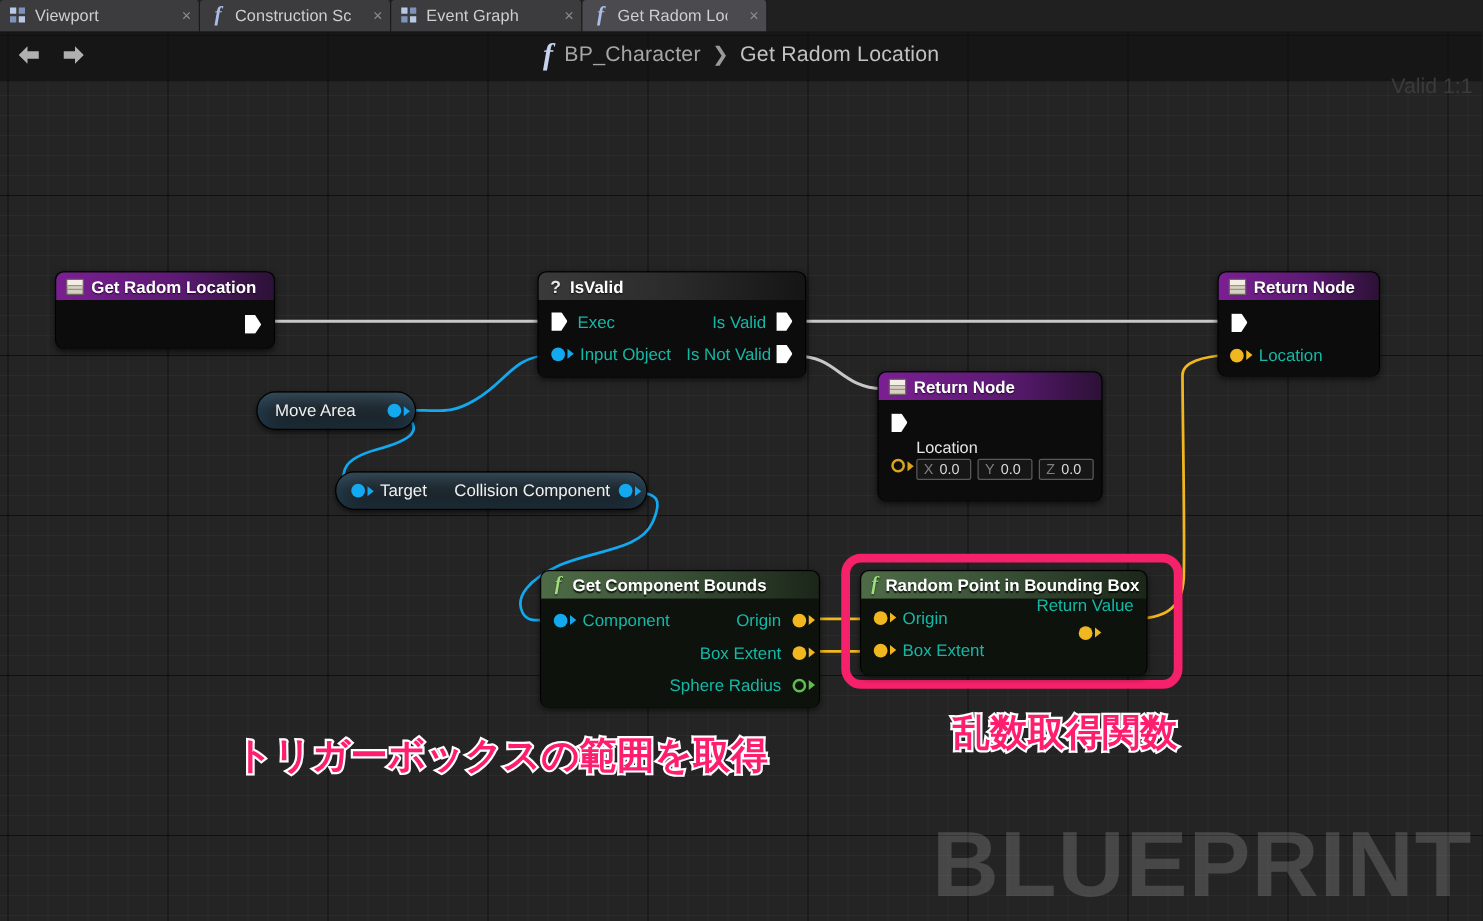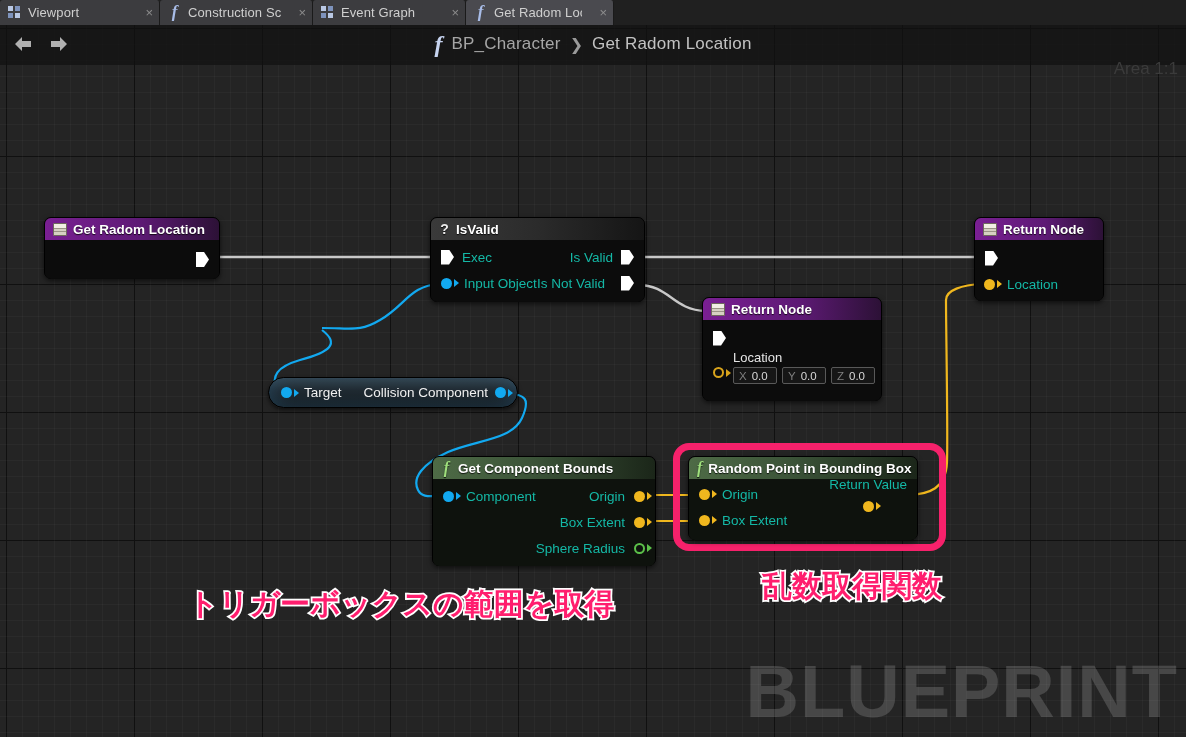--- a/index.html
+++ b/index.html
@@ -306,28 +306,32 @@
         <span style="display:flex;gap:8px;">
           <span class="lbl">Is Valid</span>
           <span class="pin-exec"></span>
         </span>
       </div>
       <div class="prow split">
         <span style="display:flex;align-items:center;gap:12px;">
           <span class="pin-dot blue"></span>
           <span class="lbl">Input Object</span>
         </span>
-        <span style="display:flex;align-items:center;gap:16px;">
+        <span style="display:flex;align-items:center;gap:4px;">
           <span class="lbl">Is Not Valid</span>
           <span class="pin-exec"></span>
         </span>
       </div>
     </div>
   </div>
 
+  <div class="beannode" style="left:205px; top:313px; width:128px; padding-left:14px;">
+    <span class="bean-title">Move Area</span>
+    <span class="pin-dot blue" style="margin-left:auto; margin-right:11px;"></span>
+  </div>
 
   <div class="beannode" style="left:268px; top:377px; width:250px; padding-left:12px;">
     <span class="pin-dot blue" style="margin-right:12px;"></span>
     <span class="bean-title">Target</span>
     <span class="bean-title" style="margin-left:auto;">Collision Component</span>
     <span class="pin-dot blue" style="margin-right:11px;"></span>
   </div>
 
   <div class="node" style="left:702px; top:297px; width:180px; height:104px;">
     <div class="nhead purple">
@@ -458,21 +462,21 @@
       </span>
     </div>
 
     <div id="breadcrumb">
       <span class="bc-fx">f</span>
       <span class="bc-item">BP_Character</span>
       <span class="bc-sep">❯</span>
       <span class="bc-item last">Get Radom Location</span>
     </div>
 
-    <div id="zoomlabel">Area 1:1</div>
+    <div id="zoomlabel">Valid 1:1</div>
   </div>
 
   <div id="tabbar">
     <div class="tab">
       <span class="icon-grid">
           <i></i>
           <i></i>
           <i></i>
           <i></i>
         </span>

